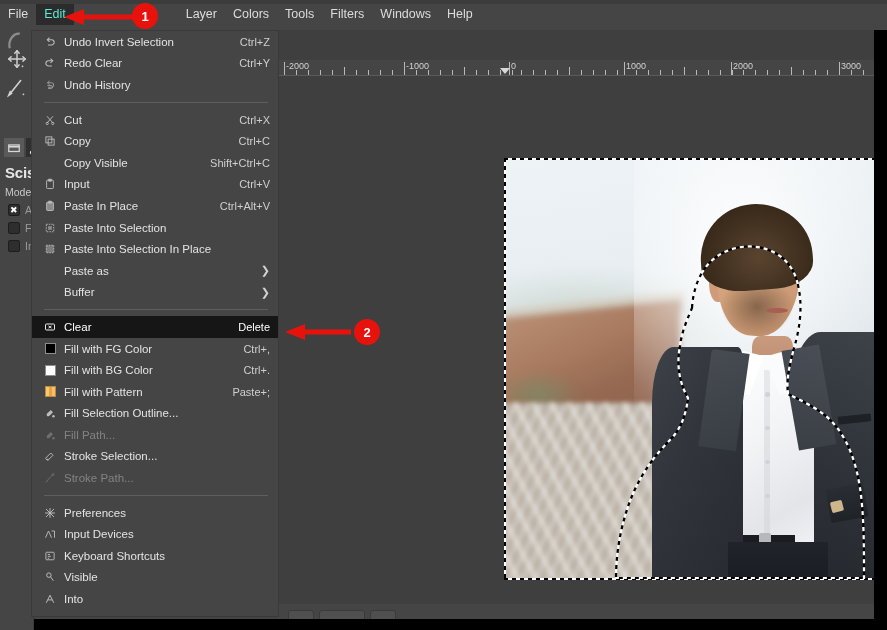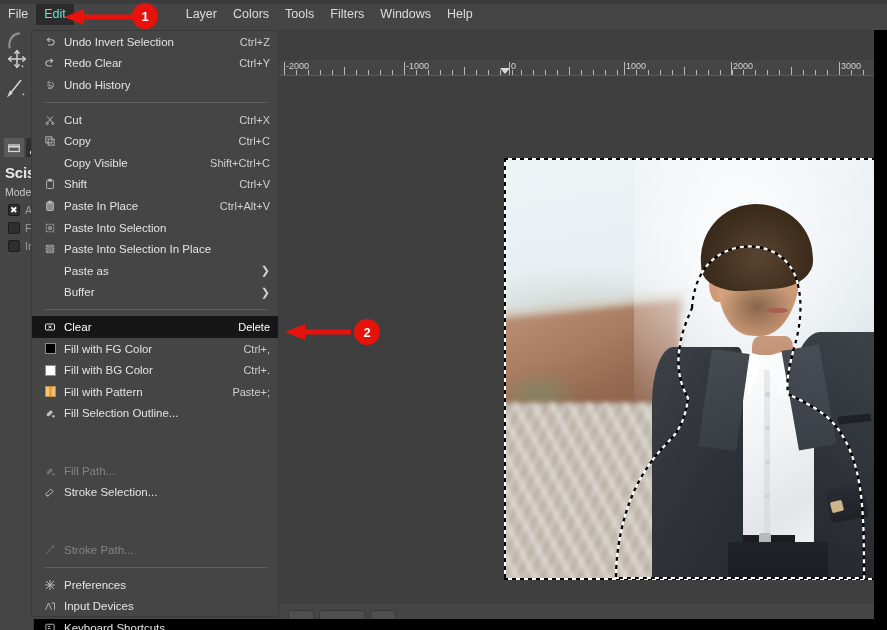--- a/index.html
+++ b/index.html
@@ -319,21 +319,21 @@
   .mi .ico {
     width:20px; flex:0 0 20px; display:flex; align-items:center; justify-content:center;
     color:#bdbdbd;
   }
   .mi .ico svg { width:12px; height:12px; display:block; }
   .mi .lbl { flex:1 1 auto; padding-left:4px; }
   .mi .acc { color:#cfcfcf; font-size:11px; padding-left:12px; }
   .mi .arrow { color:#d2d2d2; font-size:11px; }
   .mi.hl { background:#161616; color:#ffffff; }
   .mi.hl .acc { color:#ffffff; }
-  .mi.dis, .mi.dis .acc { color:#838383;margin-top:36px; }
+  .mi.dis, .mi.dis .acc { color:#838383; }
   .mi.dis .ico { color:#6f6f6f; }
   .msep {
     height:1px; background:#5e5e5e; margin:6px 10px 6px 12px;
   }
   .swatch {
     width:11px; height:11px; border:1px solid #8d8d8d;
   }
   .swatch.fg { background:#000000; }
   .swatch.bg { background:#ffffff; }
   .swatch.pat { background:linear-gradient(90deg,#f7c873 0 35%,#e8a23f 35% 70%,#f3bf74 70% 100%); border-color:#b98b3f; }
@@ -639,21 +639,21 @@
       <span class="lbl">Copy Visible</span>
       <span class="acc">Shift+Ctrl+C</span>
     </div>
     <div class="mi">
       <span class="ico">
         <svg viewBox="0 0 16 16" fill="none" stroke="currentColor" stroke-width="1.2">
           <rect x="3.5" y="3" width="9" height="11" rx="1"></rect>
           <rect x="5.8" y="1.6" width="4.4" height="2.6" rx="0.6" fill="currentColor"></rect>
         </svg>
       </span>
-      <span class="lbl">Shift</span>
+      <span class="lbl">Input</span>
       <span class="acc">Ctrl+V</span>
     </div>
     <div class="mi">
       <span class="ico">
         <svg viewBox="0 0 16 16" fill="none" stroke="currentColor" stroke-width="1.2">
           <rect x="3.5" y="3" width="9" height="11" rx="1" fill="#8b8b8b"></rect>
           <rect x="5.8" y="1.6" width="4.4" height="2.6" rx="0.6" fill="currentColor"></rect>
         </svg>
       </span>
       <span class="lbl">Paste In Place</span>

